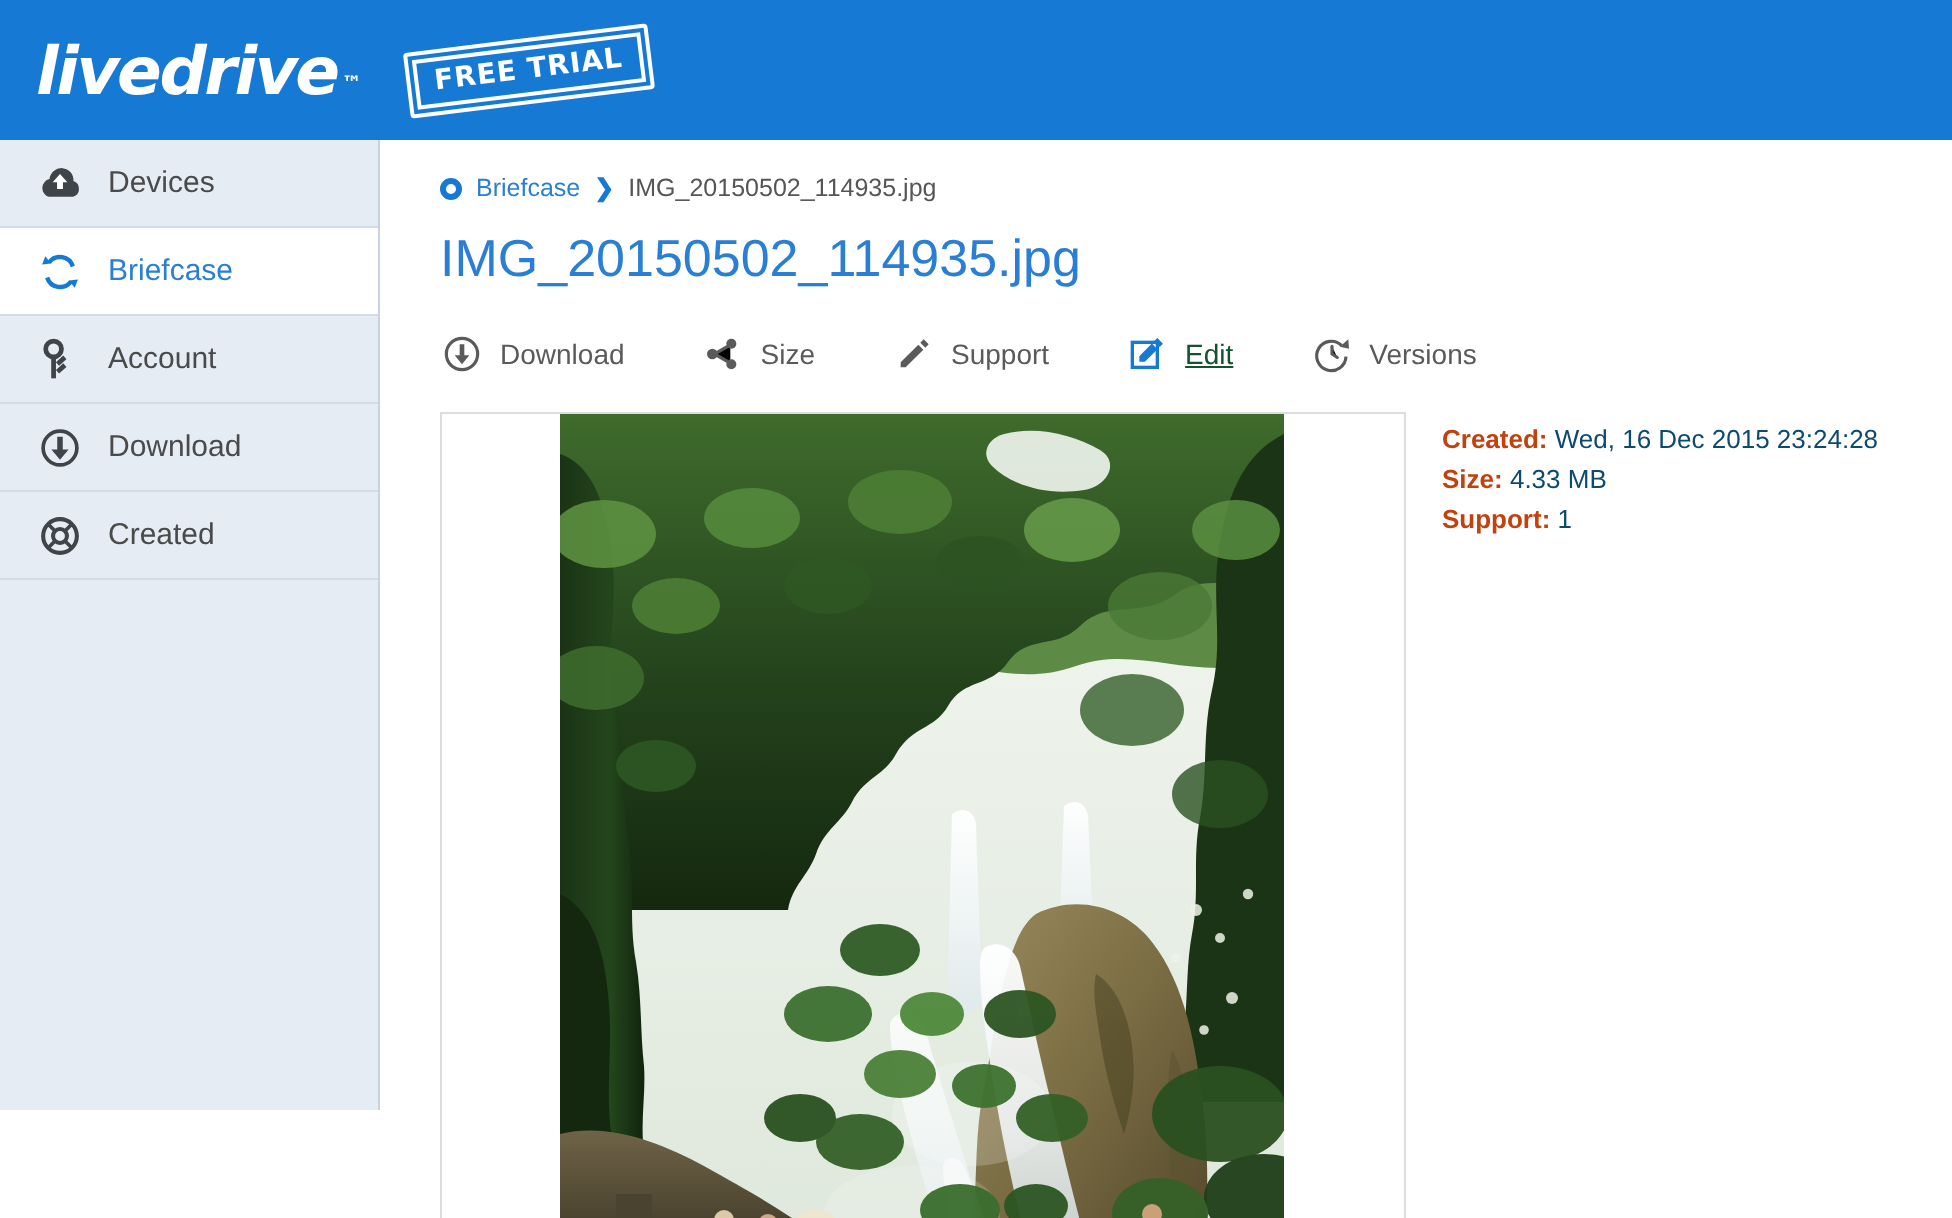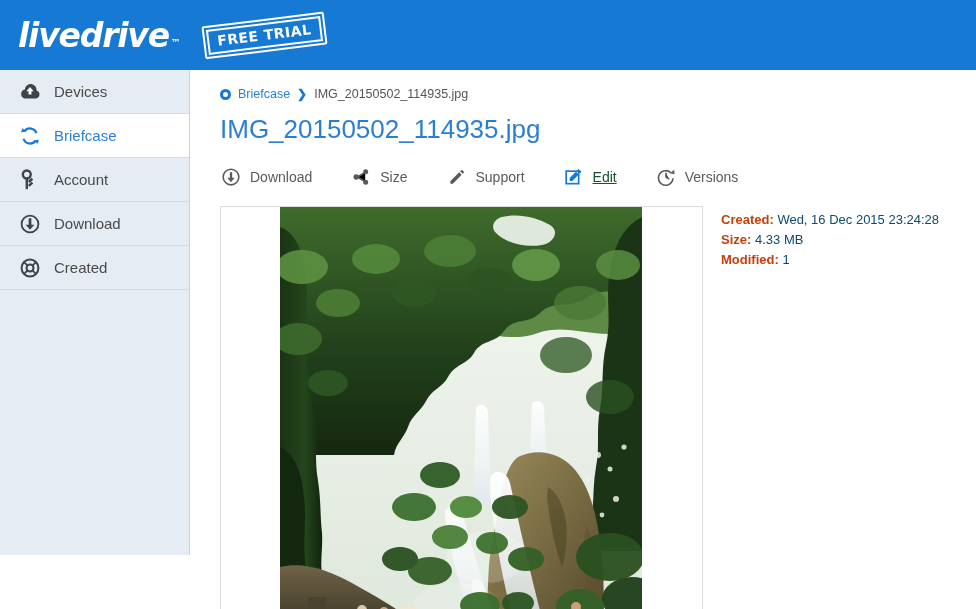--- a/index.html
+++ b/index.html
@@ -437,20 +437,20 @@
     <div id="metadata">
       <div>
         <span class="meta-key">Created:</span>
         <span class="meta-val">Wed, 16 Dec 2015 23:24:28</span>
       </div>
       <div>
         <span class="meta-key">Size:</span>
         <span class="meta-val">4.33 MB</span>
       </div>
       <div>
-        <span class="meta-key">Modified:</span>
+        <span class="meta-key">Support:</span>
         <span class="meta-val">1</span>
       </div>
     </div>
 
   </div>
 
 </main>
 
 </body></html>

